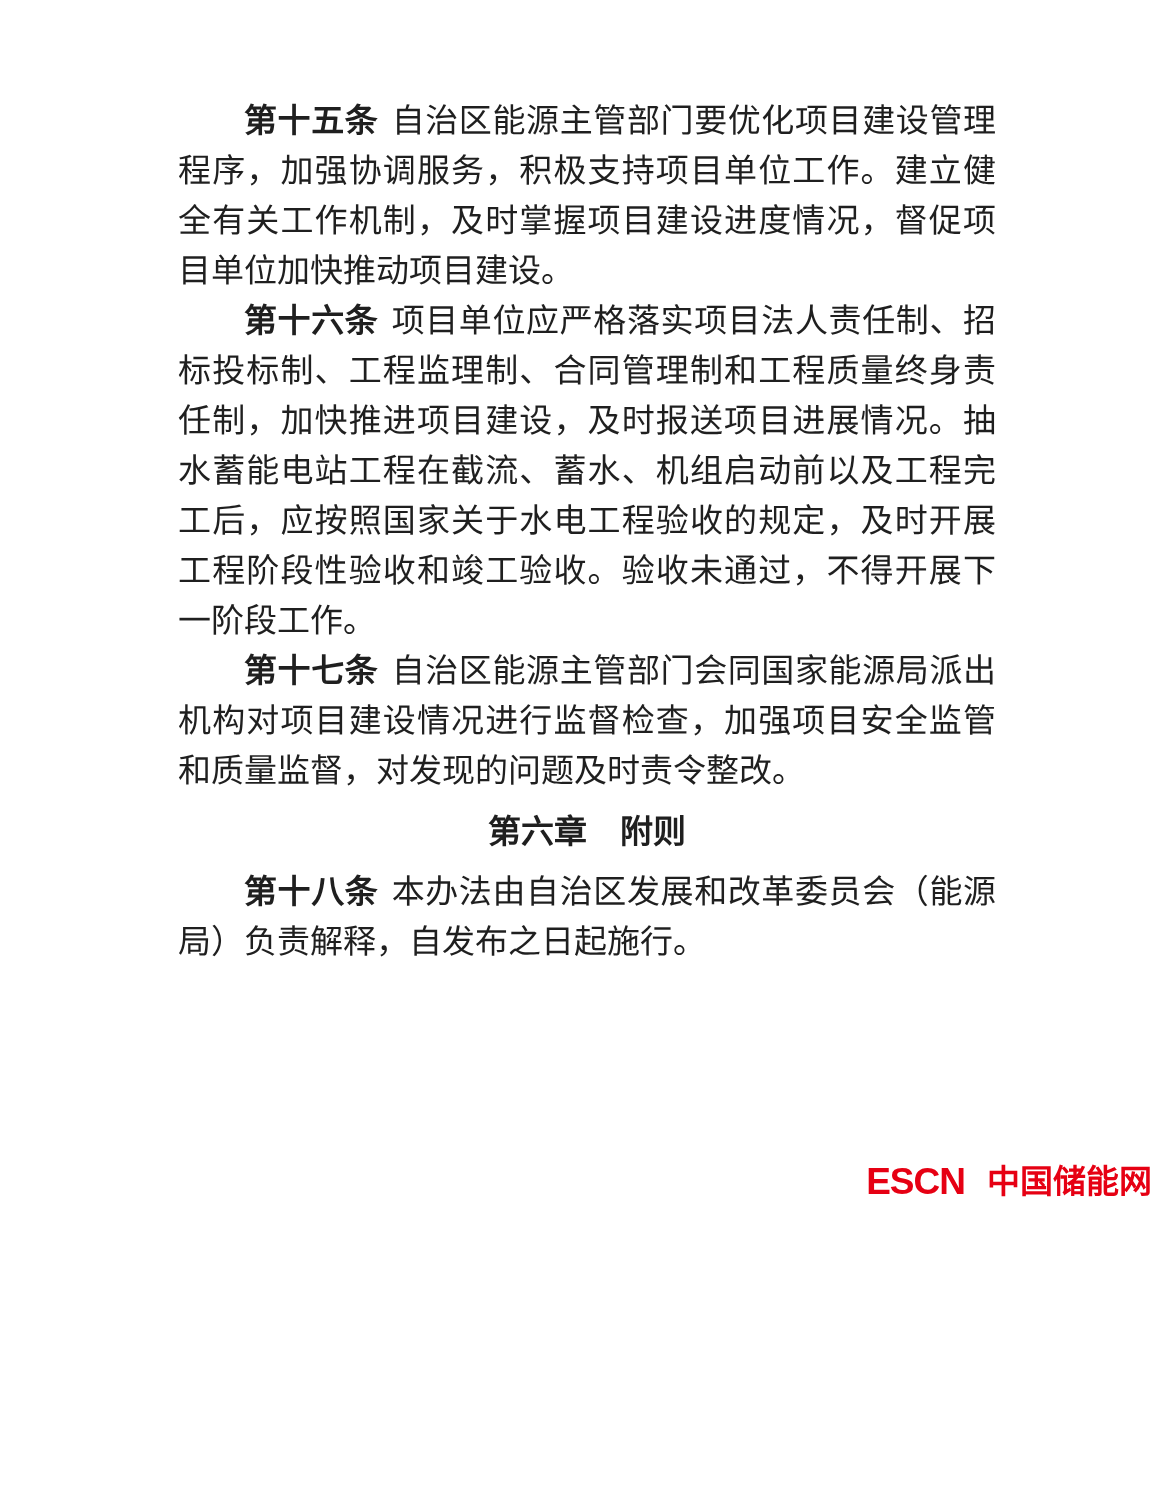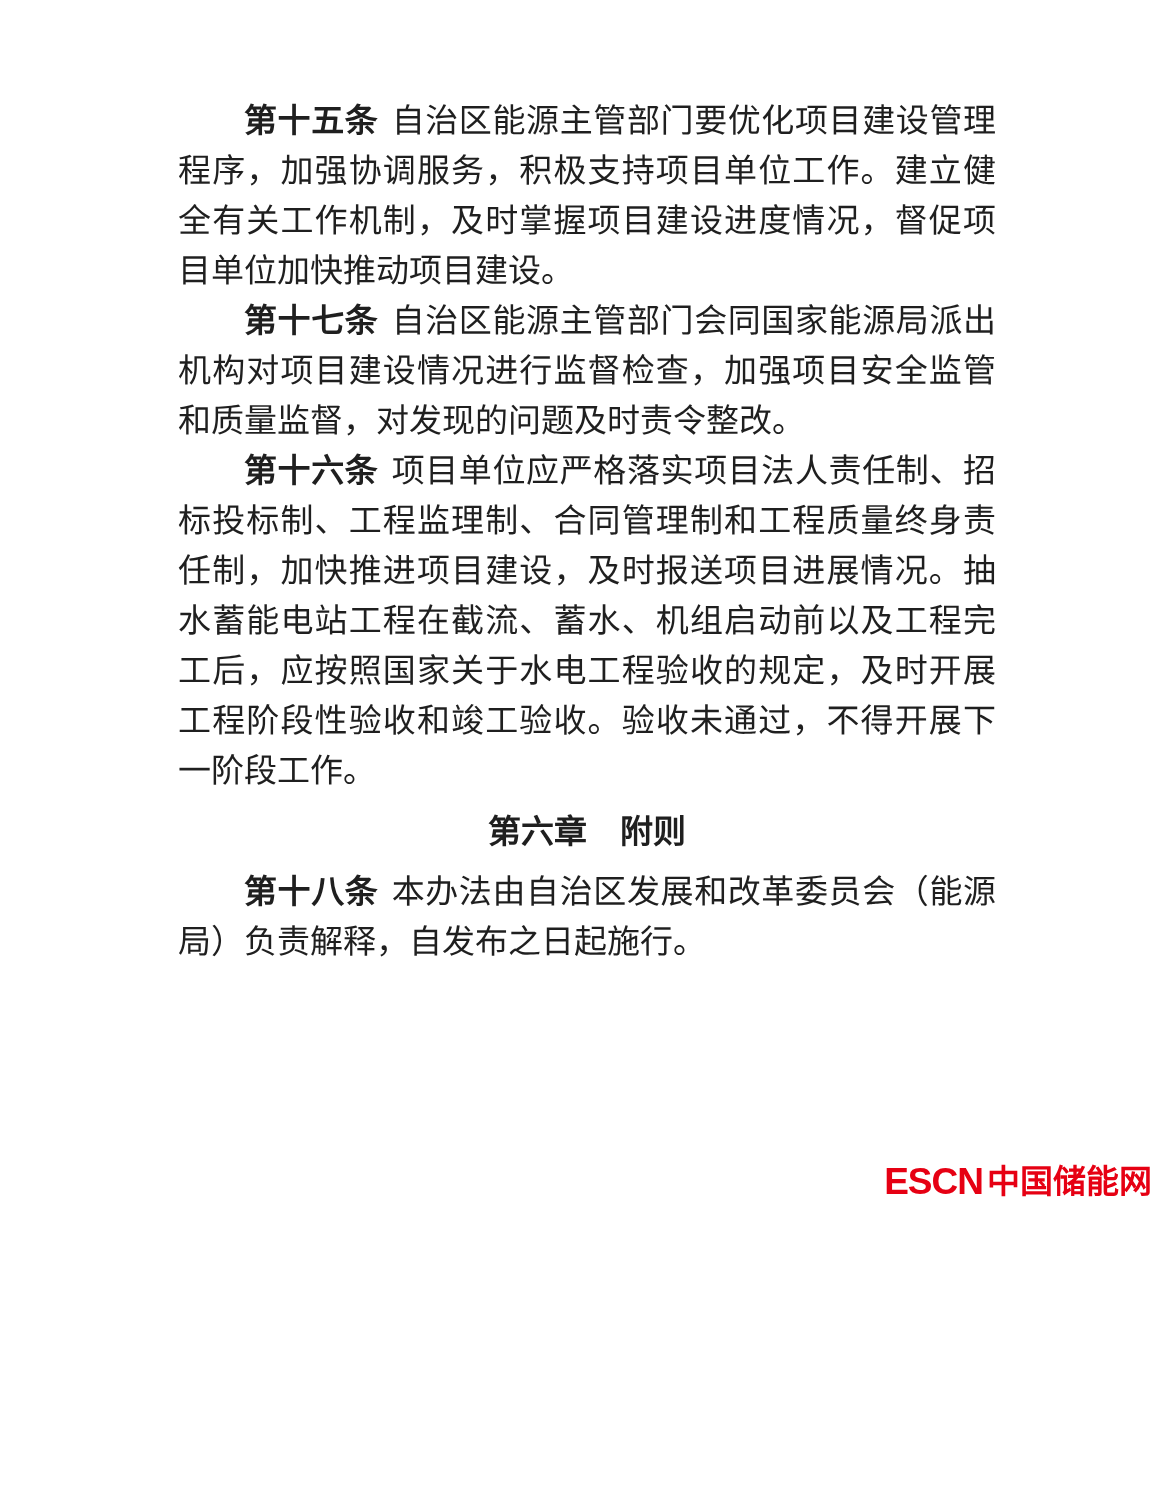--- a/index.html
+++ b/index.html
@@ -64,27 +64,27 @@
   }
 </style>
 </head>
 <body>
 
 <div class="page">
   <div class="content" style="color: rgb(31, 31, 31);">
 
     <p class="para"><span class="art-head">第十五条</span><span>自治区能源主管部门要优化项目建设管理程序，加强协调服务，积极支持项目单位工作。建立健全有关工作机制，及时掌握项目建设进度情况，督促项目单位加快推动项目建设。</span></p>
 
+    <p class="para"><span class="art-head">第十六条</span><span>项目单位应严格落实项目法人责任制、招标投标制、工程监理制、合同管理制和工程质量终身责任制，加快推进项目建设，及时报送项目进展情况。抽水蓄能电站工程在截流、蓄水、机组启动前以及工程完工后，应按照国家关于水电工程验收的规定，及时开展工程阶段性验收和竣工验收。验收未通过，不得开展下一阶段工作。</span></p>
+
     <p class="para"><span class="art-head">第十七条</span><span>自治区能源主管部门会同国家能源局派出机构对项目建设情况进行监督检查，加强项目安全监管和质量监督，对发现的问题及时责令整改。</span></p>
-
-    <p class="para"><span class="art-head">第十六条</span><span>项目单位应严格落实项目法人责任制、招标投标制、工程监理制、合同管理制和工程质量终身责任制，加快推进项目建设，及时报送项目进展情况。抽水蓄能电站工程在截流、蓄水、机组启动前以及工程完工后，应按照国家关于水电工程验收的规定，及时开展工程阶段性验收和竣工验收。验收未通过，不得开展下一阶段工作。</span></p>
 
     <p class="para chapter">第六章　附则</p>
 
     <p class="para"><span class="art-head">第十八条</span><span>本办法由自治区发展和改革委员会（能源局）负责解释，自发布之日起施行。</span></p>
 
   </div>
 
-  <div class="watermark" style="color: rgb(230, 0, 19);">
+  <div class="watermark" style="color: rgb(230, 0, 19); gap: 18px;">
     <span class="wm-latin">ESCN</span>
     <span class="wm-cn">中国储能网</span>
   </div>
 </div>
 
 </body></html>

